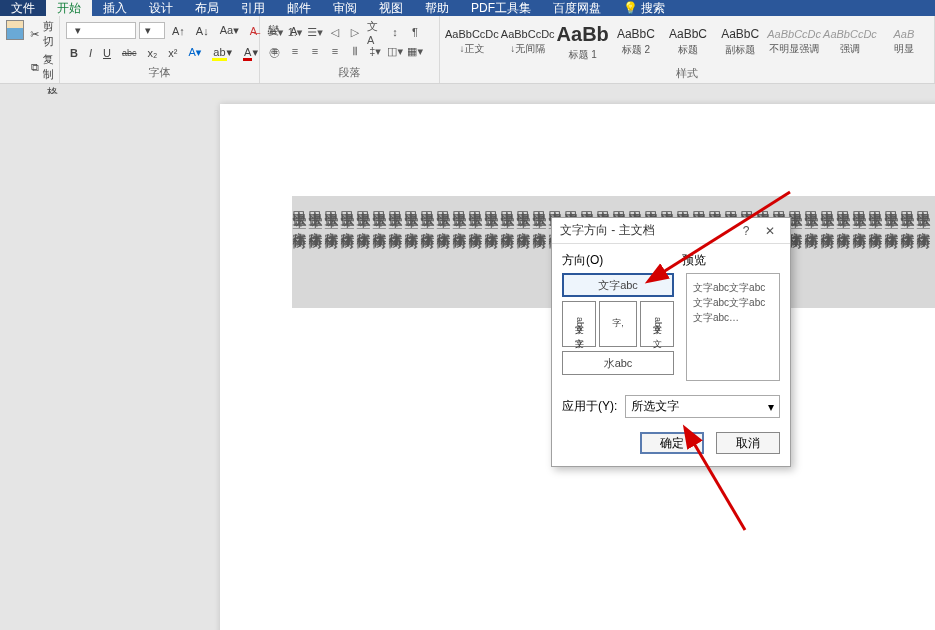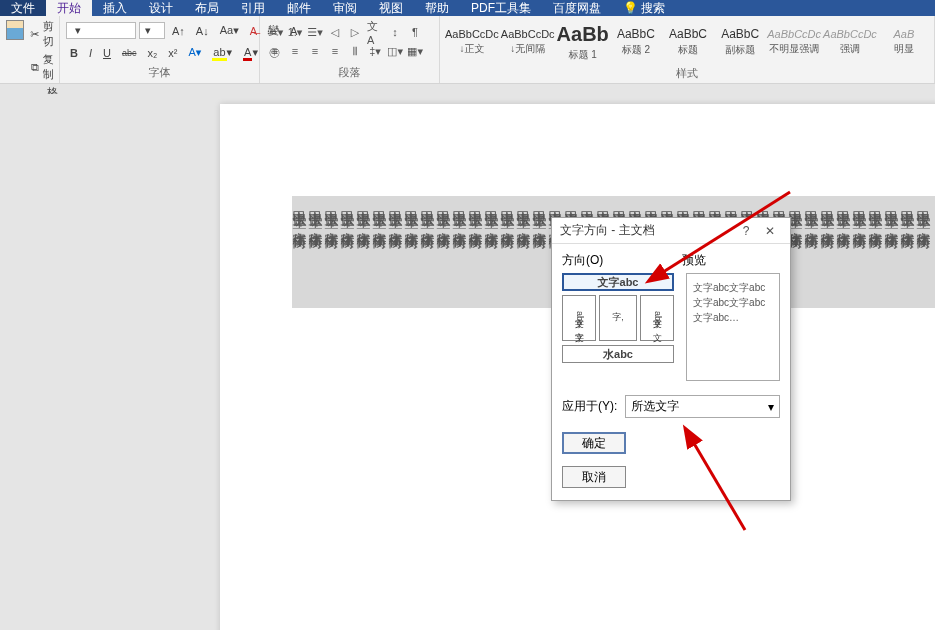--- a/index.html
+++ b/index.html
@@ -2,21 +2,21 @@
 <html><head>
 <meta charset="utf-8">
 <style>
 * { box-sizing: border-box; margin: 0; padding: 0; }
 body { font-family: "Microsoft YaHei", "SimSun", sans-serif; font-size: 12px; background: #e5e5e5; width: 935px; height: 630px; overflow: hidden; position: relative; }
 
 
 .ribbon-tabs { background: #2b579a; height: 16px; display: flex; align-items: stretch; color: #fff; font-size: 12px; }
 .ribbon-tab { padding: 5px 11px; cursor: pointer; display: flex; align-items: center; }
 .ribbon-tab.first { background: #1e3f73; }
-.ribbon-tab.active { background: #f3f3f3; color: #4c1d95; }
+.ribbon-tab.active { background: #f3f3f3; color: #15803d; }
 .ribbon-tab .search-icon { margin-right: 3px; }
 
 
 .ribbon { background: #f3f3f3; height: 68px; display: flex; border-bottom: 1px solid #d4d4d4; }
 .ribbon-group { border-right: 1px solid #d9d9d9; display: flex; flex-direction: column; padding: 2px 4px; height: 100%; }
 .ribbon-group-label { font-size: 11px; color: #666; text-align: center; margin-top: auto; padding-bottom: 1px; }
 .ribbon-group-body { flex: 1; display: flex; align-items: center; }
 
 
 .clipboard-group { width: 60px; }
@@ -59,29 +59,29 @@
 .dialog { position: absolute; left: 551px; top: 217px; width: 240px; background: #fff; border: 1px solid #a0a0a0; box-shadow: 3px 3px 8px rgba(0,0,0,0.25); font-size: 12px; }
 .dlg-title { height: 26px; display: flex; align-items: center; padding: 0 8px; border-bottom: 1px solid #ddd; }
 .dlg-title-text { flex: 1; color: #333; }
 .dlg-title-btn { width: 24px; height: 20px; display: flex; align-items: center; justify-content: center; cursor: pointer; color: #555; font-size: 12px; }
 .dlg-body { padding: 8px 10px 12px; }
 .dlg-row-labels { display: flex; margin-bottom: 4px; }
 .dlg-row-labels > div:first-child { width: 120px; }
 .orient-grid { display: flex; gap: 8px; }
 .orient-left { width: 112px; display: flex; flex-direction: column; gap: 4px; }
 .orient-box { border: 1px solid #888; height: 28px; display: flex; align-items: center; justify-content: center; font-size: 11px; color: #444; cursor: pointer; background: #fff; position: relative; }
-.orient-box.wide { height: 18px; font-weight: bold; }
+.orient-box.wide { height: 24px; }
 .orient-box.selected { border: 2px solid #2b579a; background: #eef5fc; }
 .orient-three { display: flex; gap: 3px; }
 .orient-three .orient-box { flex: 1; height: 46px; font-size: 9px; writing-mode: vertical-rl; text-orientation: mixed; display: flex; align-items: center; justify-content: center; }
 .orient-three .orient-box.hz { writing-mode: horizontal-tb; text-orientation: initial; font-size: 9px; line-height: 1.1; padding: 2px; text-align: center; }
 .preview-box { flex: 1; border: 1px solid #aaa; height: 108px; padding: 6px; font-size: 10px; color: #555; line-height: 1.5; margin-left: 4px; }
 .apply-row { display: flex; align-items: center; gap: 8px; margin-top: 14px; }
 .apply-select { flex: 1; border: 1px solid #aaa; padding: 2px 5px; background: #fff; display: flex; justify-content: space-between; align-items: center; cursor: pointer; }
-.dlg-buttons { display: flex; justify-content: flex-end; gap: 12px; margin-top: 14px; flex-direction: column; }
+.dlg-buttons { display: flex; justify-content: flex-end; gap: 12px; margin-top: 14px; }
 .dlg-btn { width: 64px; height: 22px; border: 1px solid #888; background: #f5f5f5; display: flex; align-items: center; justify-content: center; cursor: pointer; }
 .dlg-btn.primary { border: 2px solid #5a7cb0; }
 
 
 .arrow { position: absolute; pointer-events: none; }
 </style>
 </head>
 <body>
 
 <div class="ribbon-tabs">

